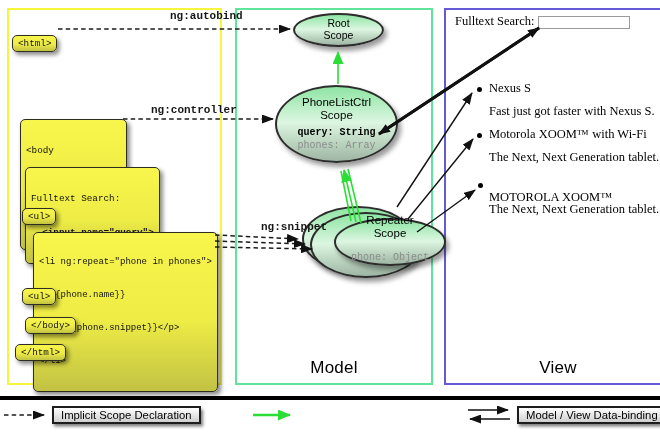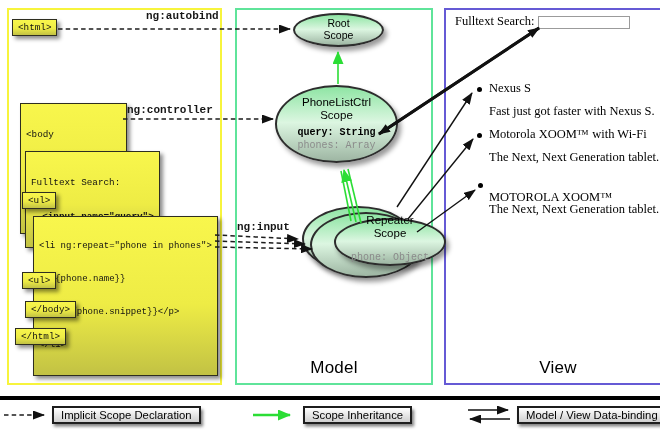--- a/index.html
+++ b/index.html
@@ -8,35 +8,35 @@
 
   
   .panel{position:absolute;top:8px;height:377px;box-sizing:border-box;border:2px solid;background:#fff;z-index:1;}
   .panel-template{left:7px;width:215px;border-color:#f7f43c;}
   .panel-model{left:235px;width:198px;border-color:#5fe49a;}
   .panel-view{left:444px;width:228px;border-color:#655ad5;}
   .panel-title{position:absolute;bottom:5px;left:0;right:0;text-align:center;font-size:17px;letter-spacing:.2px;}
 
   
   .codebox{position:absolute;z-index:10;background:linear-gradient(180deg,#f8f64c 0%,#eeec45 55%,#c2c244 100%);
-           border:1.6px solid #2e2e20;border-radius:0;box-shadow:2.5px 3px 4px rgba(0,0,0,.45);
+           border:1.6px solid #2e2e20;border-radius:5px;box-shadow:2.5px 3px 4px rgba(0,0,0,.45);
            padding:2px 5px;font-family:"Liberation Mono",monospace;font-size:9.3px;line-height:1.22;
-           white-space:pre;color:#111;}
+           white-space:pre;color:#111;margin-top:16px;}
   .codebox .b{font-weight:bold;}
   #box-html{left:12px;top:19px;}
   #box-body{left:20px;top:103px;}
   #box-fulltext{left:25px;top:151px;}
   #box-ul-open{left:22px;top:192px;}
   #box-li{left:33px;top:216px;font-size:9px;}
   #box-ul-close{left:22px;top:272px;}
   #box-body-close{left:25px;top:301px;}
   #box-html-close{left:15px;top:328px;}
 
   
-  .edge-label{position:absolute;z-index:12;font-family:"Liberation Mono",monospace;font-weight:bold;font-size:11px;color:#161616;}
+  .edge-label{position:absolute;z-index:12;font-family:"Liberation Mono",monospace;font-weight:bold;font-size:11px;color:#161616;margin-left:24px;}
   #lbl-autobind{left:146px;top:10px;}
   #lbl-controller{left:127px;top:104px;}
   #lbl-repeat{left:237px;top:221px;}
 
   
   .ellipse{position:absolute;box-sizing:border-box;border:2px solid #2d2d2d;border-radius:50%;
            background:linear-gradient(180deg,#8fe5a4 0%,#dcf6e1 48%,#9eb6a3 100%);
            box-shadow:3px 4px 5px rgba(0,0,0,.4);
            display:flex;flex-direction:column;align-items:center;justify-content:center;text-align:center;}
   .scope-title{font-size:11.5px;line-height:1.12;}
@@ -112,21 +112,21 @@
   </div>
 
   <div class="codebox" id="box-ul-close">&lt;ul&gt;</div>
 
   <div class="codebox" id="box-body-close">&lt;/body&gt;</div>
 
   <div class="codebox" id="box-html-close">&lt;/html&gt;</div>
 
   <div class="edge-label" id="lbl-autobind">ng:autobind</div>
   <div class="edge-label" id="lbl-controller">ng:controller</div>
-  <div class="edge-label" id="lbl-repeat">ng:input</div>
+  <div class="edge-label" id="lbl-repeat">ng:snippet</div>
 
   <div class="ellipse" id="el-root">
     <div class="scope-title">
       <div>Root</div>
       <div>Scope</div>
     </div>
   </div>
 
   <div class="ellipse" id="el-ctrl">
     <div class="scope-title">
@@ -162,21 +162,20 @@
 
   <div class="serif vname" id="name-1">Nexus S</div>
   <div class="serif vsnip" id="snip-1">Fast just got faster with Nexus S.</div>
   <div class="serif vname" id="name-2">Motorola XOOM™  with Wi-Fi</div>
   <div class="serif vsnip" id="snip-2">The Next, Next Generation tablet.</div>
   <div class="serif vname" id="name-3">MOTOROLA XOOM™</div>
   <div class="serif vsnip" id="snip-3">The Next, Next Generation tablet.</div>
 
   <div id="separator"></div>
   <div class="legendbox" id="lg-implicit">Implicit Scope Declaration</div>
-  <div class="legendbox" id="lg-inherit">Scope Inheritance</div>
   <div class="legendbox" id="lg-binding">Model / View Data-binding</div>
 
   <svg id="arrows" viewBox="0 0 660 435">
     <defs>
       <marker id="mB" markerUnits="userSpaceOnUse" markerWidth="12" markerHeight="9" refX="11" refY="4.5" orient="auto">
         <path d="M0,0 L12,4.5 L0,9 Z" fill="#111"></path>
       </marker>
       <marker id="mG" markerUnits="userSpaceOnUse" markerWidth="13" markerHeight="11" refX="12" refY="5.5" orient="auto">
         <path d="M0,0 L13,5.5 L0,11 Z" fill="#2bdd35"></path>
       </marker>

